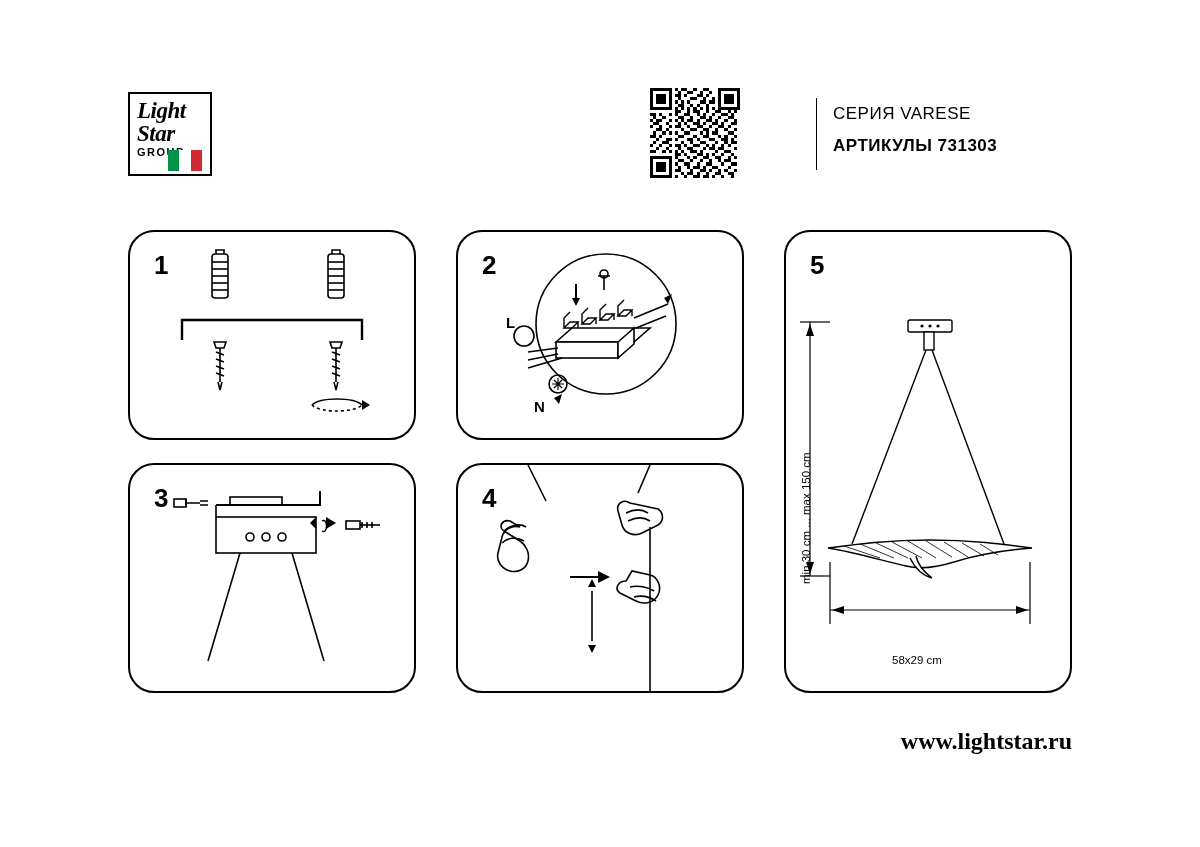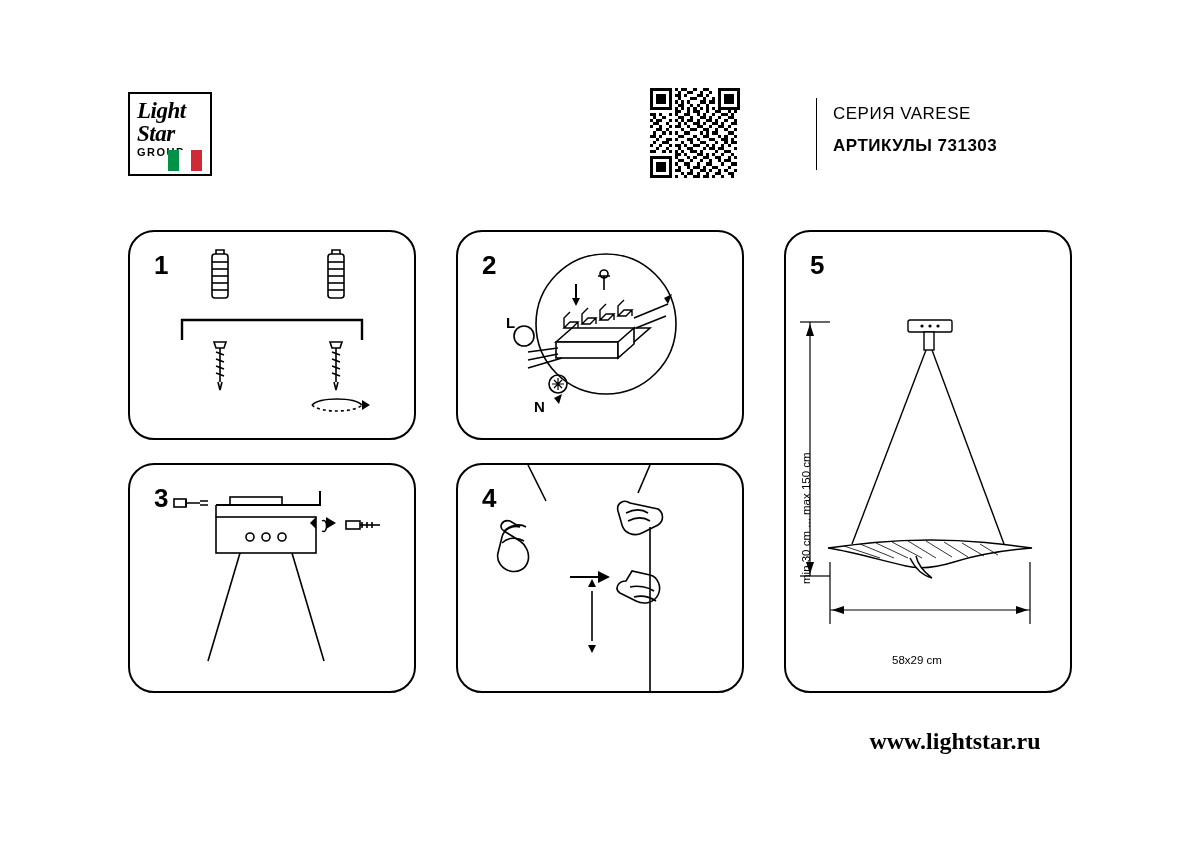--- a/index.html
+++ b/index.html
@@ -142,21 +142,21 @@
   #panel3 { left: 128px; top: 463px; width: 288px; height: 230px; }
   #panel2 { left: 456px; top: 230px; width: 288px; height: 210px; }
   #panel4 { left: 456px; top: 463px; width: 288px; height: 230px; }
   #panel5 { left: 784px; top: 230px; width: 288px; height: 463px; }
 
   .footer-url {
     position: absolute;
     left: 838px;
     top: 728px;
     width: 234px;
-    text-align: center;
+    text-align: right;
     font-family: "Liberation Serif", serif;
     font-size: 24px;
     font-weight: bold;
     letter-spacing: 0px;
   }
 
   svg { display: block; }
   .vlabel {
     position: absolute;
     transform: rotate(-90deg);

